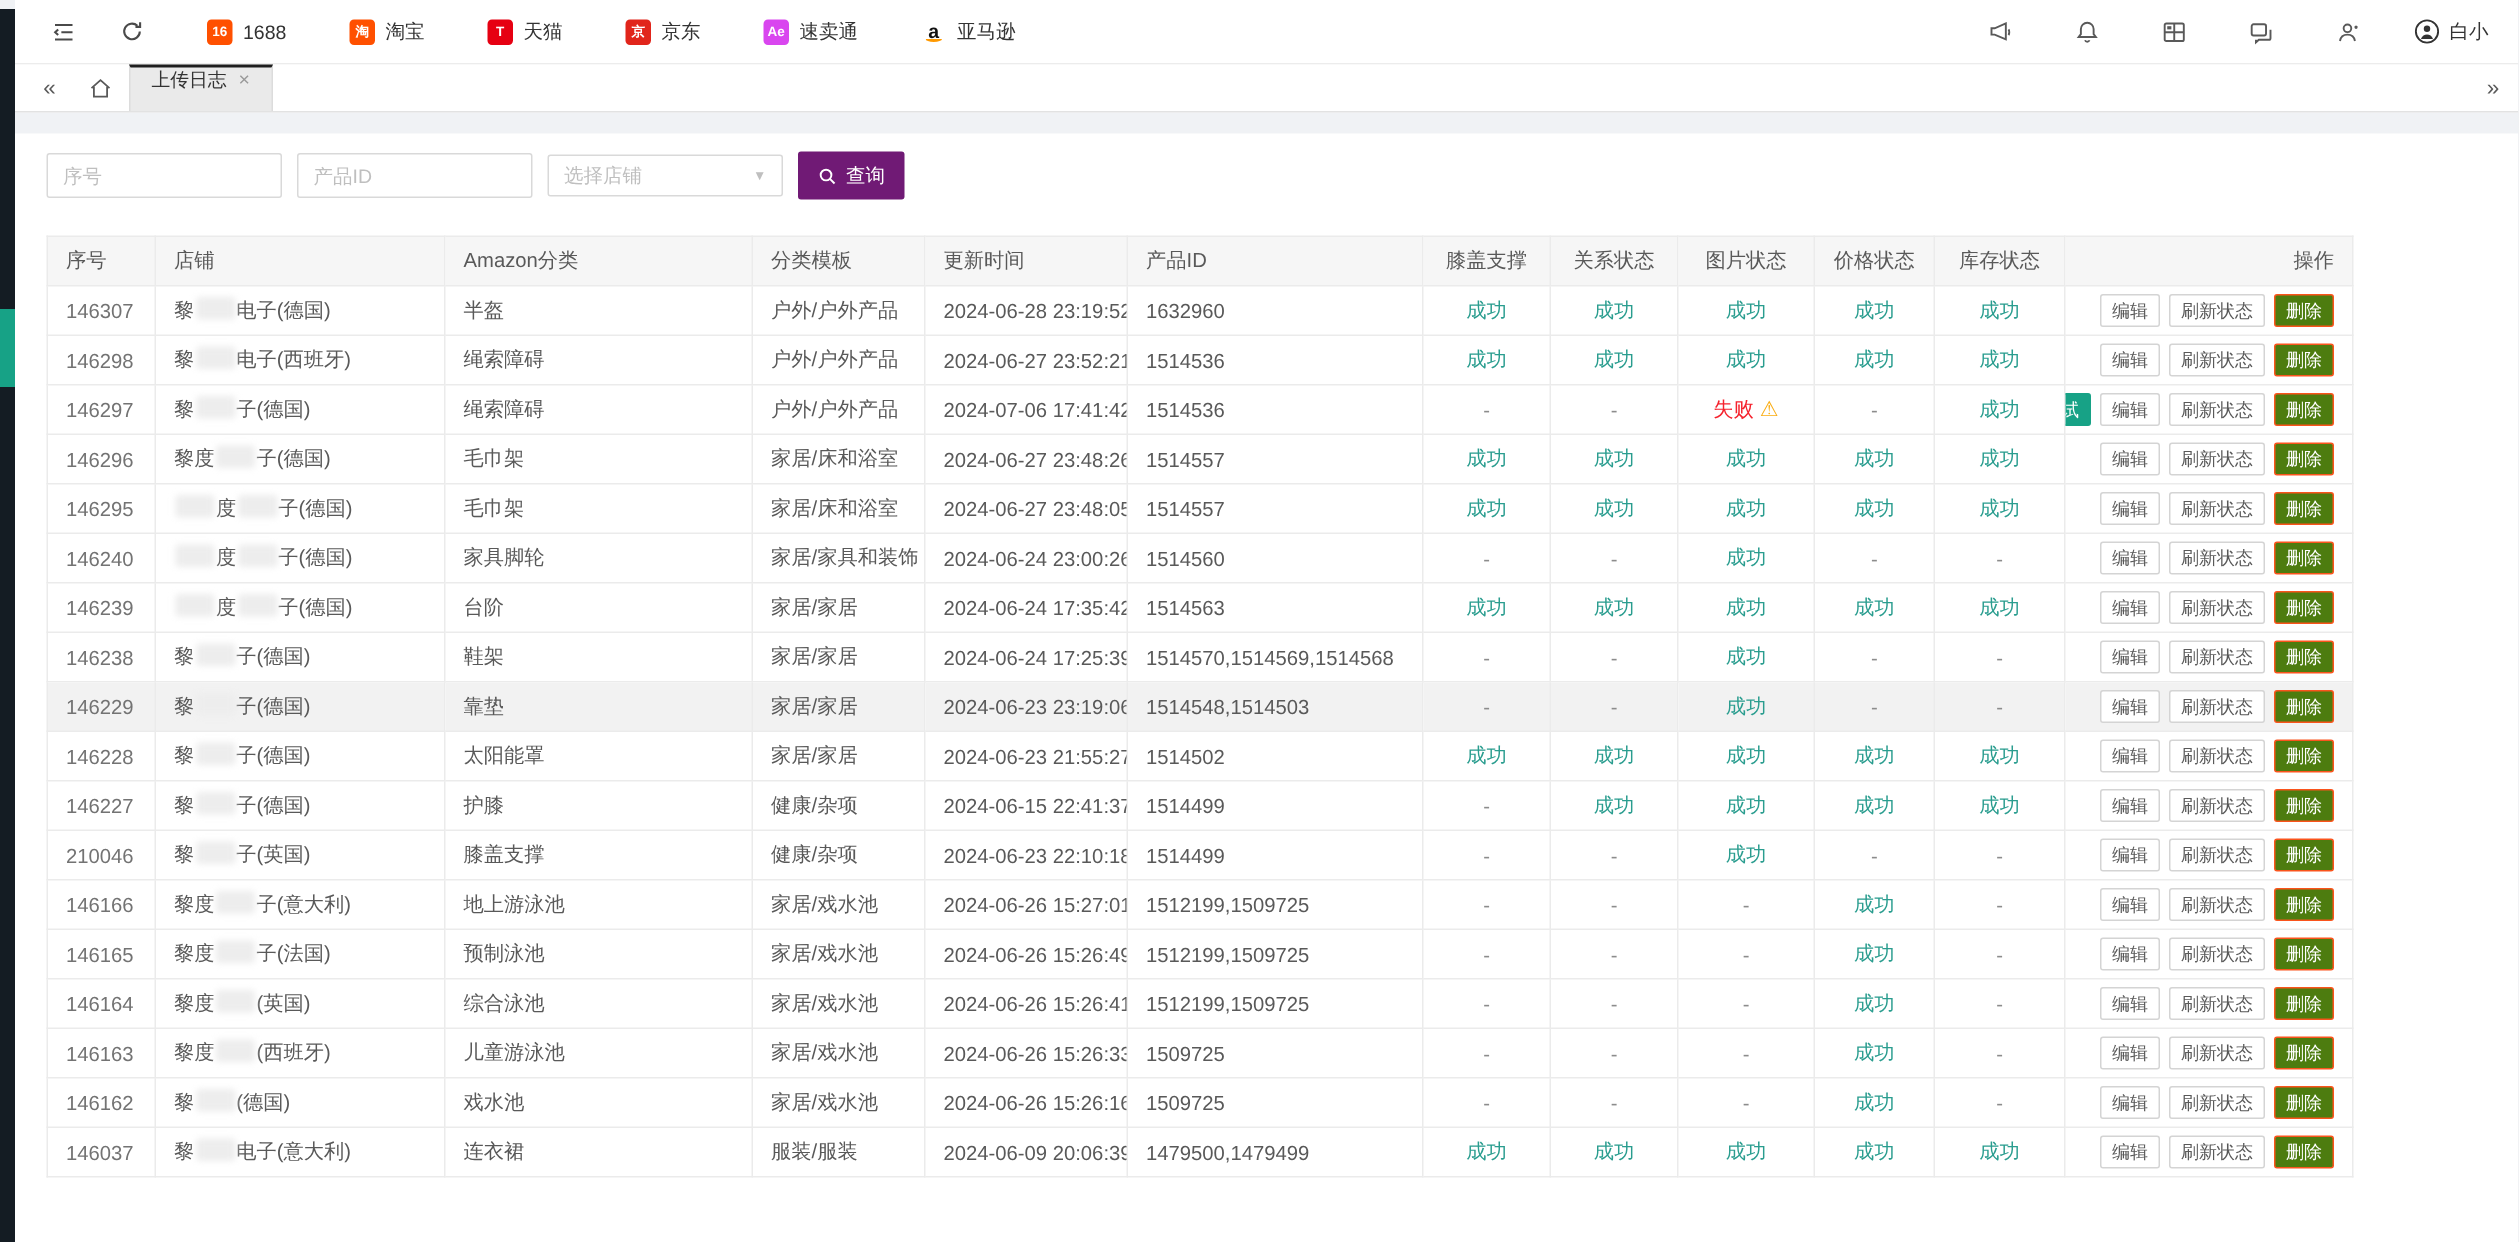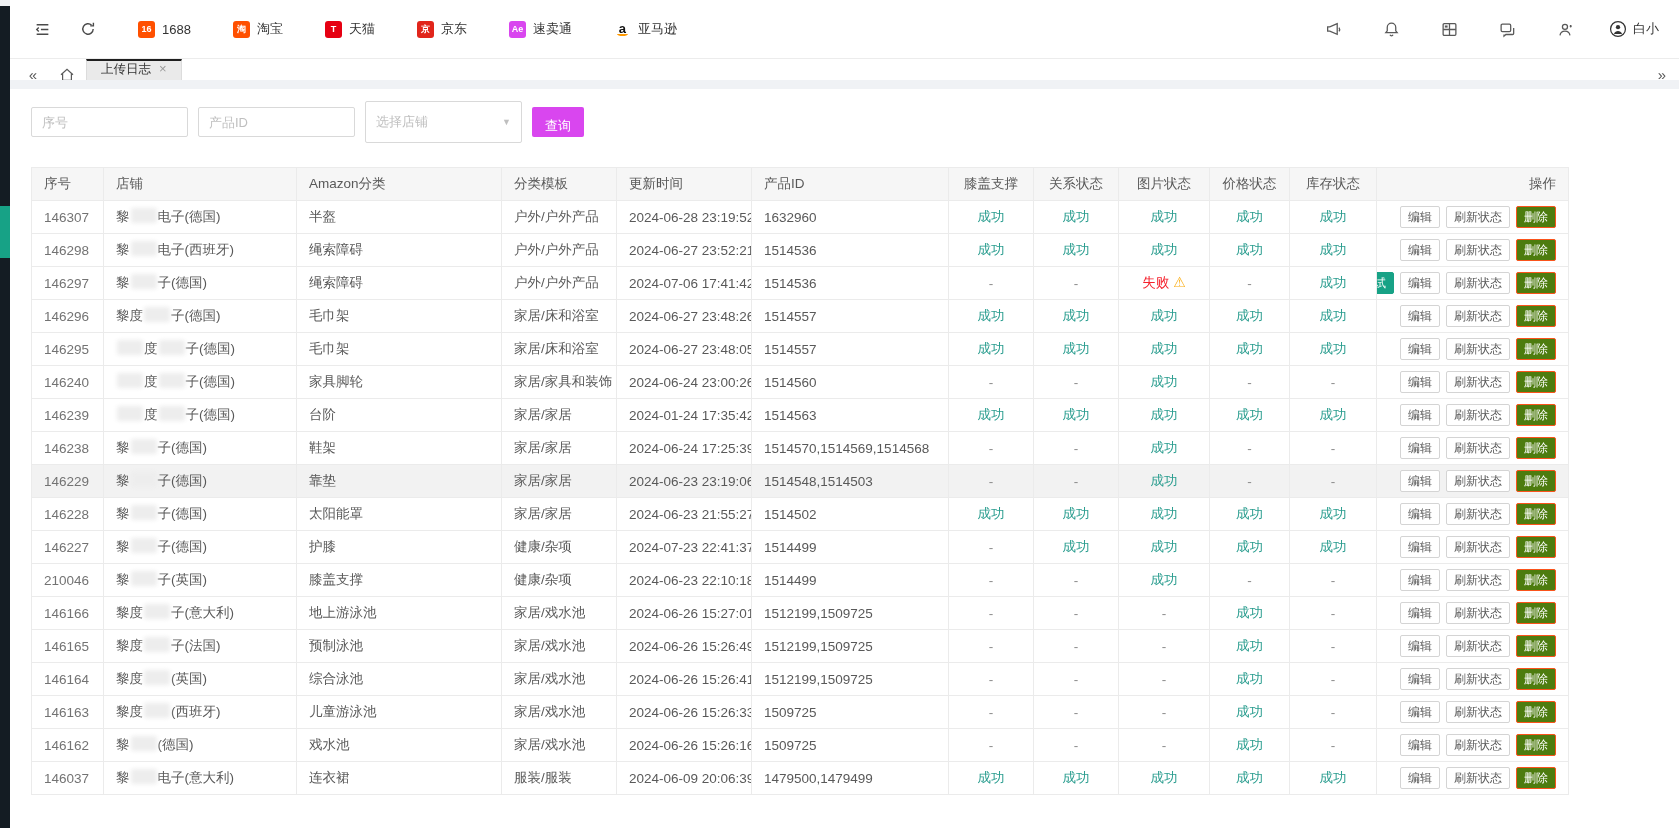--- a/index.html
+++ b/index.html
@@ -5,21 +5,21 @@
   * { margin:0; padding:0; box-sizing:border-box; }
   html,body { background:#e9ebee; }
   body { font-family:"Liberation Sans","DejaVu Sans",sans-serif; }
   #page { position:relative; width:1679px; height:828px; background:#f0f2f5; overflow:hidden; }
 
   
   #side-strip { position:absolute; left:0; top:6px; bottom:0; width:10px; background:#141c23; z-index:9; }
   #side-strip .active-seg { position:absolute; left:0; top:200px; width:10px; height:52px; background:#17a286; }
 
   
-  .topbar { position:relative; margin-left:10px; height:59px; background:#fff; border-bottom:1px solid #ececec; display:flex; align-items:center; padding:0 20px 0 18px; }
+  .topbar { position:relative; margin-left:10px; height:43px; background:#fff; border-bottom:1px solid #ececec; display:flex; align-items:center; padding:0 20px 0 18px; }
   .tb-icon-btn { display:flex; align-items:center; justify-content:center; width:28px; height:28px; cursor:pointer; margin-right:18px; }
   .platforms { display:flex; align-items:center; margin-left:18px; }
   .platform { display:flex; align-items:center; gap:7px; margin-right:42px; font-size:13px; color:#333; cursor:pointer; }
   .pficon { width:17px; height:17px; border-radius:3px; display:flex; align-items:center; justify-content:center; color:#fff; font-size:9px; font-weight:bold; line-height:1; }
   .pficon.amazon { background:#fff; color:#111; font-size:13px; font-weight:bold; flex-direction:column; border-radius:0; }
   .pficon.amazon .smile { display:block; width:11px; height:4px; border-bottom:2px solid #ff9900; border-radius:50%; margin-top:-3px; }
   .tb-right { margin-left:auto; display:flex; align-items:center; gap:30px; }
   .tb-right .tb-icon-btn { margin-right:0; }
   .user-chip { display:flex; align-items:center; gap:6px; font-size:13px; color:#333; cursor:pointer; }
 
@@ -31,23 +31,23 @@
   .page-tab .close { color:#9a9a9a; font-size:13px; cursor:pointer; }
   .tabbar .right-chevron { margin-left:auto; width:34px; display:flex; align-items:center; justify-content:center; color:#595959; font-size:15px; cursor:pointer; }
 
   
   .content { position:absolute; top:80px; left:10px; right:0; bottom:0; background:#f0f2f5; }
   .card { margin-top:9px; background:#fff; height:calc(100% - 9px); overflow:hidden; }
 
   .filterbar { display:flex; align-items:center; padding:12px 0 0 21px; gap:10px; }
   .f-input { width:157px; height:30px; border:1px solid #d9d9d9; border-radius:2px; padding:0 10px; font-size:13px; color:#333; outline:none; font-family:inherit; }
   .f-input::placeholder { color:#bfbfbf; }
-  .f-select { position:relative; width:157px; height:42px; border:1px solid #d9d9d9; border-radius:2px; display:flex; align-items:center; padding:0 10px; font-size:13px; color:#bfbfbf; cursor:pointer; background:#fff; }
+  .f-select { position:relative; width:157px; height:28px; border:1px solid #d9d9d9; border-radius:2px; display:flex; align-items:center; padding:0 10px; font-size:13px; color:#bfbfbf; cursor:pointer; background:#fff; }
   .f-select .caret { margin-left:auto; font-size:9px; color:#bfbfbf; }
-  .btn-search { height:30px; padding:4px 13px; background:#d946ef; color:#fff; border:none; border-radius:2px; font-size:13px; display:flex; align-items:center; gap:6px; cursor:pointer; font-family:inherit;flex-direction:column; }
+  .btn-search { height:30px; padding:16px 13px; background:#701a75; color:#fff; border:none; border-radius:2px; font-size:13px; display:flex; align-items:center; gap:6px; cursor:pointer; font-family:inherit; }
 
   
   .tablewrap { margin:24px 0 0 21px; width:1537px; }
   table { border-collapse:collapse; table-layout:fixed; width:1537px; font-size:13.5px; }
   th, td { border:1px solid #ebebeb; height:33px; padding:0 12px; font-weight:normal; white-space:nowrap; overflow:hidden; }
   thead th { background:#f6f6f6; color:#595959; text-align:left; }
   td { color:#595959; background:#fff; }
   tr.hl td { background:#f2f2f2; }
   td.c, th.c { text-align:center; padding:0 4px; }
   th.r, td.r { text-align:right; }
@@ -343,21 +343,21 @@
                     <button class="btn-sm btn-plain">刷新状态</button>
                     <button class="btn-sm btn-del">删除</button>
                   </div>
                 </td>
               </tr>
               <tr>
                 <td class="seq">146239</td>
                 <td><span class="redact"></span>度<span class="redact"></span>子(德国)</td>
                 <td>台阶</td>
                 <td>家居/家居</td>
-                <td>2024-01-24 17:35:42</td>
+                <td>2024-06-24 17:35:42</td>
                 <td>1514563</td>
                 <td class="c"><span class="succ">成功</span></td>
                 <td class="c"><span class="succ">成功</span></td>
                 <td class="c"><span class="succ">成功</span></td>
                 <td class="c"><span class="succ">成功</span></td>
                 <td class="c"><span class="succ">成功</span></td>
                 <td>
                   <div class="ops">
                     <button class="btn-sm btn-plain">编辑</button>
                     <button class="btn-sm btn-plain">刷新状态</button>
@@ -423,21 +423,21 @@
                     <button class="btn-sm btn-plain">刷新状态</button>
                     <button class="btn-sm btn-del">删除</button>
                   </div>
                 </td>
               </tr>
               <tr>
                 <td class="seq">146227</td>
                 <td>黎<span class="redact"></span>子(德国)</td>
                 <td>护膝</td>
                 <td>健康/杂项</td>
-                <td>2024-07-23 22:41:37</td>
+                <td>2024-06-15 22:41:37</td>
                 <td>1514499</td>
                 <td class="c"><span class="dash">-</span></td>
                 <td class="c"><span class="succ">成功</span></td>
                 <td class="c"><span class="succ">成功</span></td>
                 <td class="c"><span class="succ">成功</span></td>
                 <td class="c"><span class="succ">成功</span></td>
                 <td>
                   <div class="ops">
                     <button class="btn-sm btn-plain">编辑</button>
                     <button class="btn-sm btn-plain">刷新状态</button>

